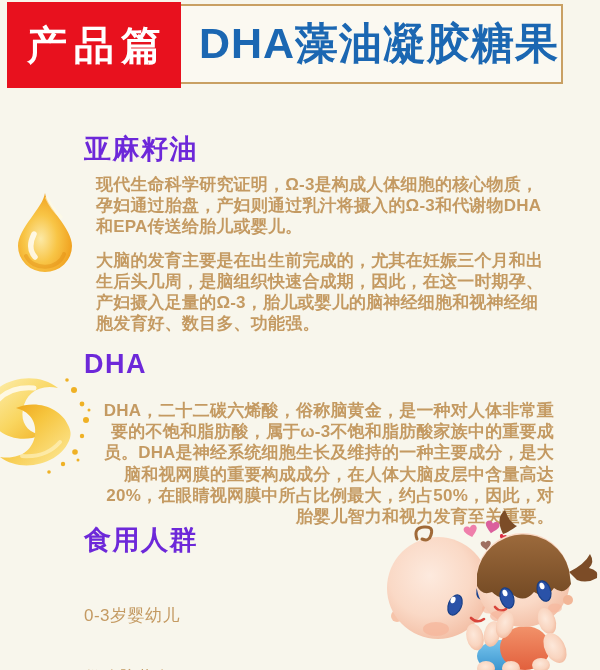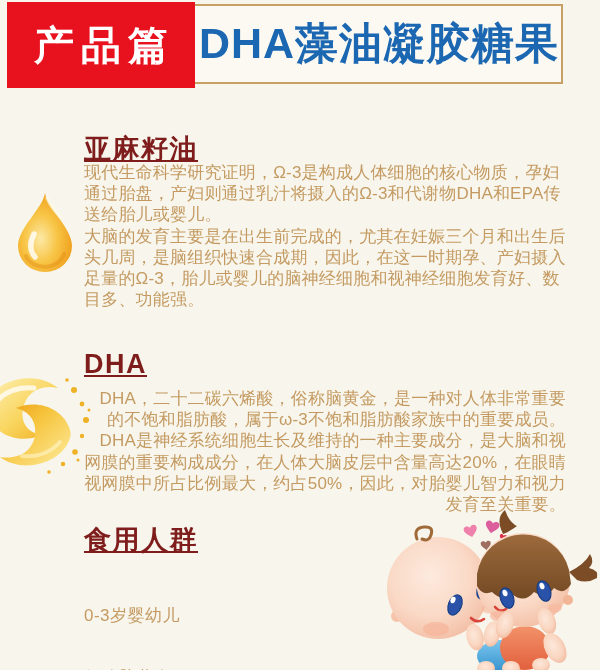--- a/index.html
+++ b/index.html
@@ -14,41 +14,41 @@
     position:absolute; left:10px; top:4px; width:553px; height:80px;
     background:#fbf9f1; border:2px solid #c9a063;
   }
   .header-title {
     position:absolute; left:195px; top:4px; width:368px; height:79px;
     display:flex; align-items:center; justify-content:center;
     color:#1b67b2; font-size:43px; font-weight:bold; letter-spacing:1px;
     white-space:nowrap;
   }
   .header-badge {
-    position:absolute; left:7px; top:2px; width:188px; height:86px;
+    position:absolute; left:7px; top:2px; width:174px; height:86px;
     background:#e8111e; display:flex; align-items:center; justify-content:center;
     color:#ffffff; font-family:Liberation Serif, serif;
     font-weight:bold; font-size:40px; letter-spacing:7px; text-indent:7px;
     white-space:nowrap;
   }
   
   .section-heading {
-    position:absolute; left:84px; color:#7f1d1d;
-    font-size:27px; letter-spacing:1.5px; white-space:nowrap;text-decoration:underline;
+    position:absolute; left:84px; color:#6d28d9;
+    font-size:27px; letter-spacing:1.5px; white-space:nowrap;
   }
   #heading-flaxseed { top:131px; }
   #heading-dha      { top:349px; }
   #heading-audience { top:522px; }
   .body-text {
     position:absolute; left:84px; width:482px;
     color:#c49a62; font-size:17px; line-height:21.2px; letter-spacing:0.2px;
   }
   #text-flaxseed { top:162px; }
   #text-dha      { top:388px;text-align:right; }
-  .body-text p { margin:0; }
+  .body-text p { margin:12px;font-weight:bold; }
   .audience-list { position:absolute; left:84px; top:565px; list-style:none; }
   .audience-list li {
     color:#c49a62; font-size:17px; line-height:22px; letter-spacing:0.5px;margin-top:40px;
   }
   
   .oil-drop   { position:absolute; left:12px;  top:192px; width:66px;  height:80px; }
   .oil-swirl  { position:absolute; left:-26px; top:362px; width:118px; height:120px; }
   .babies     { position:absolute; left:383px; top:508px; width:217px; height:162px; }
 </style>
 </head>

